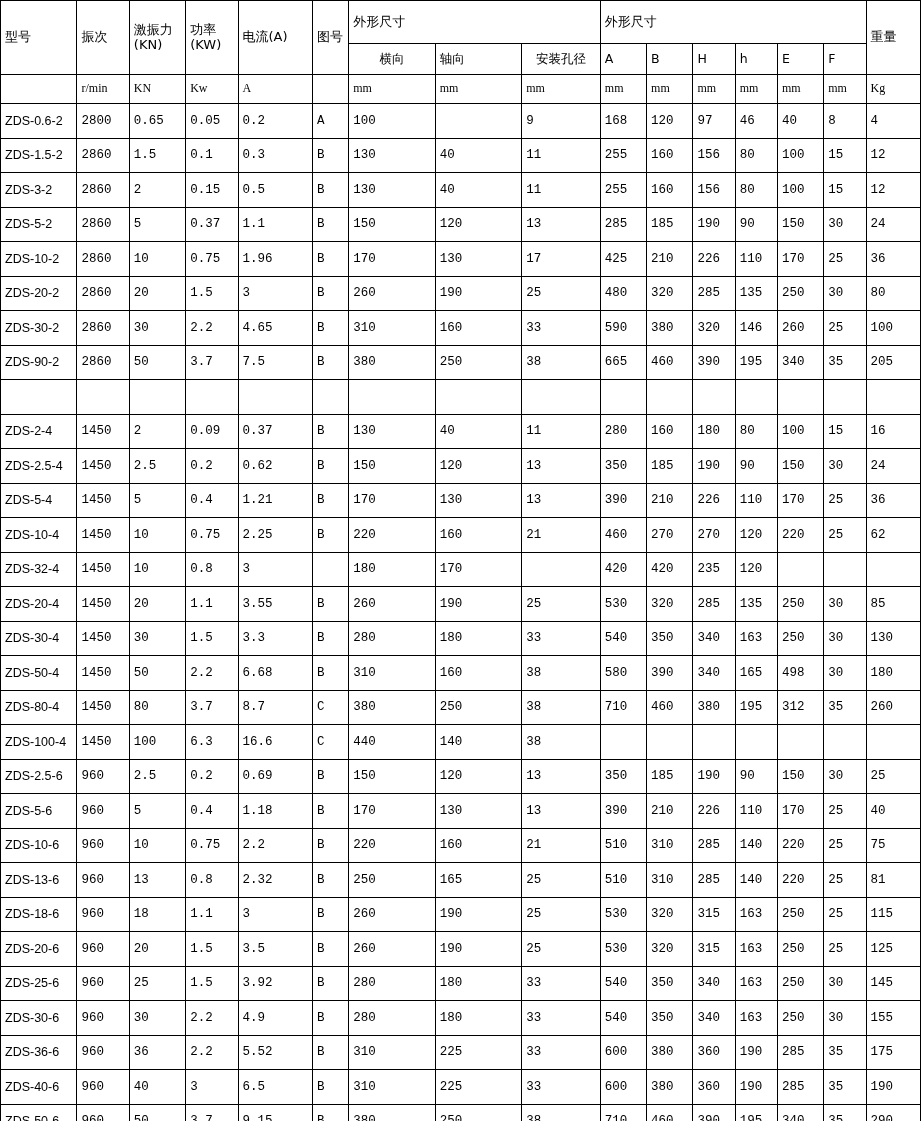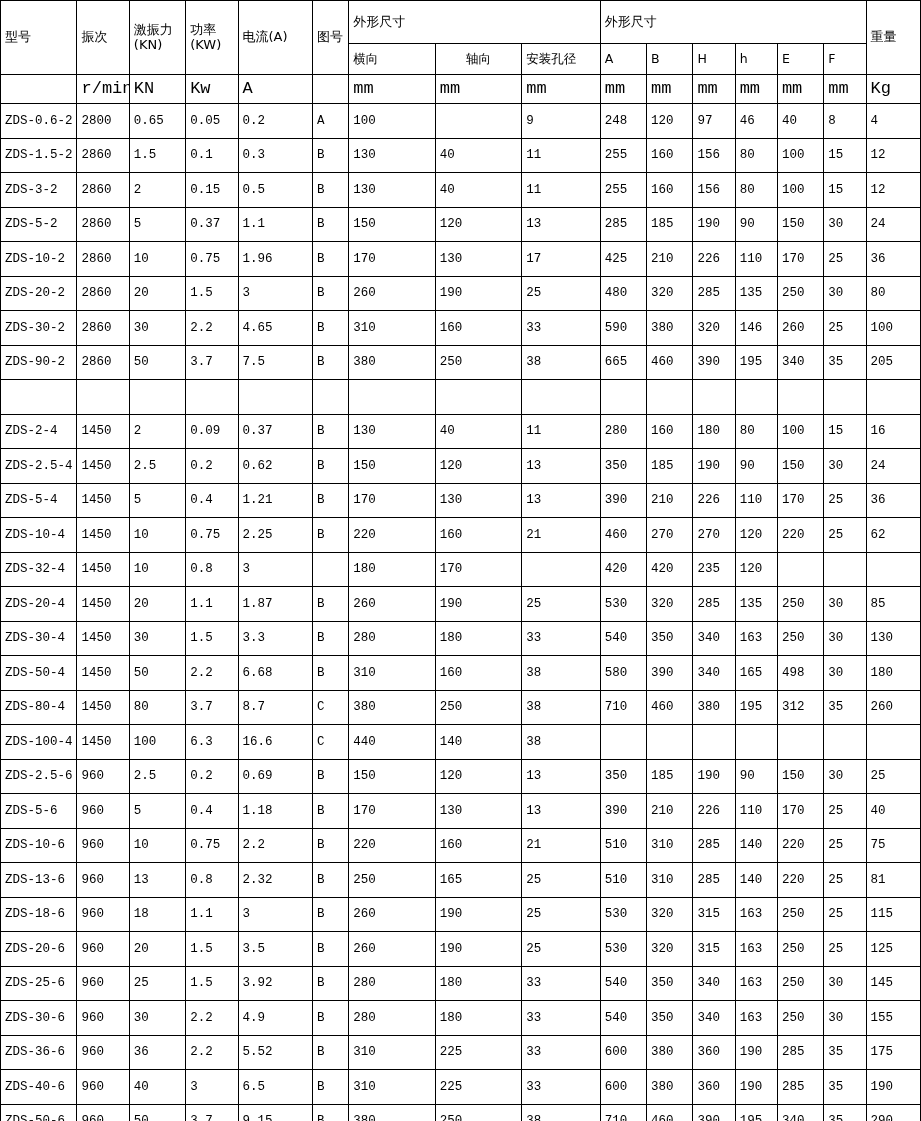--- a/index.html
+++ b/index.html
@@ -30,21 +30,21 @@
     vertical-align: middle;
     padding: 2px 4px;
     font-size: 12.5px;
     line-height: 1.15;
     white-space: nowrap;
     overflow: hidden;
   }
   
   tr.hdr-main td { height: 38px; font-size: 13px; }
   tr.hdr-sub td { height: 26px; font-size: 12.5px; }
-  tr.hdr-unit td { height: 24px; font-size: 17px; }
+  tr.hdr-unit td { height: 24px; font-size: 12px; font-family: Liberation Serif, serif; }
   tr.data td { height: 29.5px; }
   tr.blank td { height: 29.5px; }
 
   
   col.c-model { width: 76px; }
   col.c-freq  { width: 52px; }
   col.c-force { width: 56px; }
   col.c-power { width: 52px; }
   col.c-cur   { width: 74px; }
   col.c-fig   { width: 36px; }
@@ -53,21 +53,21 @@
   col.c-hole  { width: 78px; }
   col.c-A     { width: 46px; }
   col.c-B     { width: 46px; }
   col.c-H     { width: 42px; }
   col.c-hh    { width: 42px; }
   col.c-E     { width: 46px; }
   col.c-F     { width: 42px; }
   col.c-w     { width: 54px; }
   .hdr-main td, .hdr-sub td { font-family: "DejaVu Sans", sans-serif; }
   .unitcell { font-family: "Liberation Mono", monospace; font-size: 11.5px; }
-  .modelcell { font-family: Liberation Mono, monospace; font-size: 12px; }
+  .modelcell { font-family: Liberation Sans, sans-serif; font-size: 12px; }
   .numcell { font-family: "Liberation Mono", monospace; font-size: 12px; }
 </style>
 </head>
 <body>
 
 <table class="spec">
   <colgroup>
     <col class="c-model">
       <col class="c-freq">
       <col class="c-force">
@@ -97,23 +97,23 @@
         <span>功率</span><br>
         <span>(KW)</span>
       </td>
       <td rowspan="2">电流(A)</td>
       <td rowspan="2">图号</td>
       <td colspan="3">外形尺寸</td>
       <td colspan="6">外形尺寸</td>
       <td rowspan="2">重量</td>
     </tr>
     <tr class="hdr-sub">
-      <td style="text-align:left">横向</td>
-      <td style="text-align:center">轴向</td>
-      <td style="text-align:left">安装孔径</td>
+      <td style="text-align:center">横向</td>
+      <td style="text-align:left">轴向</td>
+      <td style="text-align:center">安装孔径</td>
       <td>A</td>
       <td>B</td>
       <td>H</td>
       <td>h</td>
       <td>E</td>
       <td>F</td>
     </tr>
     <tr class="hdr-unit">
       <td class="unitcell"></td>
       <td class="unitcell">r/min</td>
@@ -137,21 +137,21 @@
       <tr class="data">
         <td class="modelcell">ZDS-0.6-2</td>
         <td class="numcell">2800</td>
         <td class="numcell">0.65</td>
         <td class="numcell">0.05</td>
         <td class="numcell">0.2</td>
         <td class="numcell">A</td>
         <td class="numcell">100</td>
         <td class="numcell"></td>
         <td class="numcell">9</td>
-        <td class="numcell">248</td>
+        <td class="numcell">168</td>
         <td class="numcell">120</td>
         <td class="numcell">97</td>
         <td class="numcell">46</td>
         <td class="numcell">40</td>
         <td class="numcell">8</td>
         <td class="numcell">4</td>
       </tr>
       <tr class="data">
         <td class="modelcell">ZDS-1.5-2</td>
         <td class="numcell">2860</td>
@@ -384,21 +384,21 @@
         <td class="numcell">120</td>
         <td class="numcell"></td>
         <td class="numcell"></td>
         <td class="numcell"></td>
       </tr>
       <tr class="data">
         <td class="modelcell">ZDS-20-4</td>
         <td class="numcell">1450</td>
         <td class="numcell">20</td>
         <td class="numcell">1.1</td>
-        <td class="numcell">1.87</td>
+        <td class="numcell">3.55</td>
         <td class="numcell">B</td>
         <td class="numcell">260</td>
         <td class="numcell">190</td>
         <td class="numcell">25</td>
         <td class="numcell">530</td>
         <td class="numcell">320</td>
         <td class="numcell">285</td>
         <td class="numcell">135</td>
         <td class="numcell">250</td>
         <td class="numcell">30</td>

